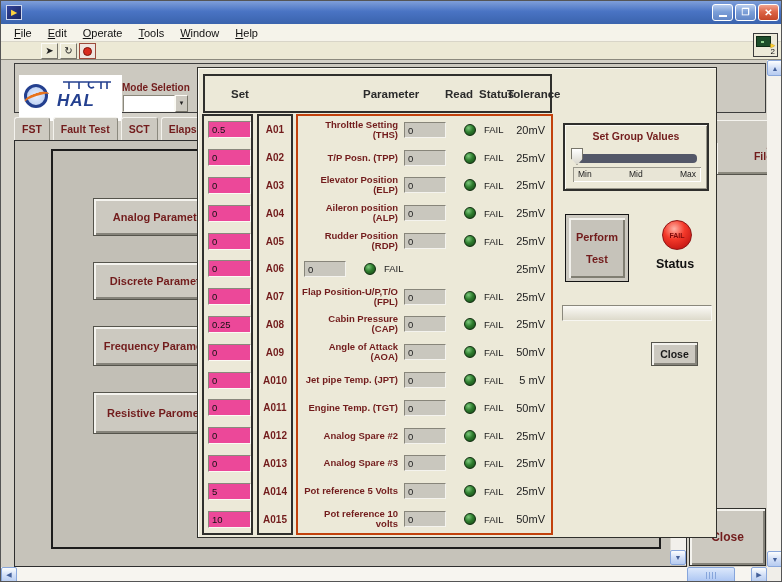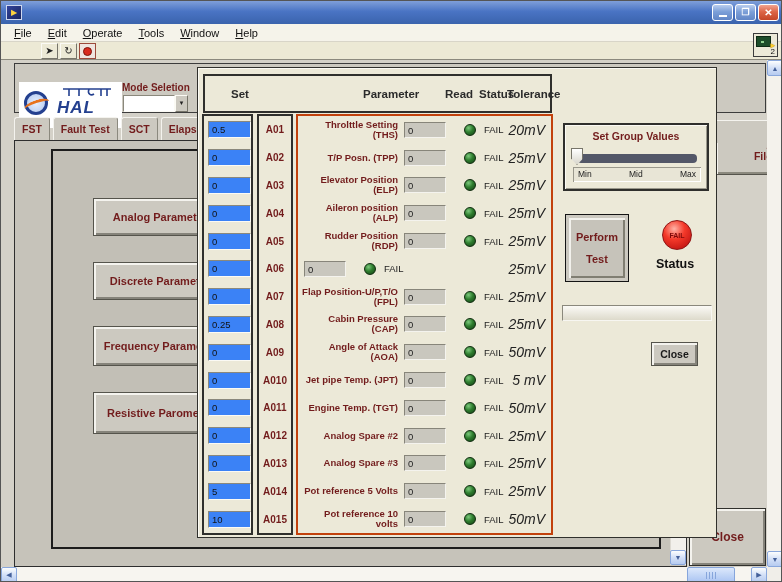--- a/index.html
+++ b/index.html
@@ -37,21 +37,21 @@
   .tool-abort i{display:block;margin:3px auto 0;width:9px;height:9px;border-radius:50%;background:#d92b1e;border:1px solid #7e150c;}
 
   .tray-icon{position:absolute;left:752px;top:32px;width:25px;height:24px;background:var(--beige);border:1px solid #3c3c3c;z-index:3;}
   .tray-screen{position:absolute;left:2px;top:2px;width:15px;height:11px;background:#1d4d2a;border:1px solid #0d2a15;}
   .tray-dot{position:absolute;left:4px;top:4px;width:3px;height:2px;background:#8fd08f;}
   .tray-arrow{position:absolute;right:2px;top:6px;color:#ffcf2e;font-size:9px;text-shadow:0 0 1px #7a5c00;}
   .tray-badge{position:absolute;right:2px;bottom:0px;font-size:8px;color:#111;}
 
   
   .band{position:absolute;left:13px;top:62px;width:752px;height:50px;background:var(--bandGray);border:1px solid #3c3c3c;}
-  .hal-logo{position:absolute;left:4px;top:18px;width:103px;height:46px;background:#fff;}
+  .hal-logo{position:absolute;left:4px;top:11px;width:103px;height:46px;background:#fff;}
   .globe{position:absolute;left:5px;top:9px;width:24px;height:24px;border-radius:50%;border:3px solid #24408f;
     background:radial-gradient(circle at 50% 50%,#e8f0ff 0%,#bcd0f2 80%);}
   .globe i{position:absolute;left:-3px;top:6px;width:26px;height:10px;border-top:3px solid #e8731d;border-radius:50%;transform:rotate(-18deg);}
   .hal-text{position:absolute;left:38px;top:16px;font-size:17px;font-weight:bold;font-style:italic;color:#24408f;letter-spacing:1px;}
   .hal-script{position:absolute;left:42px;top:4px;width:52px;height:12px;}
 
   .mode-label{position:absolute;left:107px;top:18px;width:73px;height:12px;overflow:hidden;white-space:nowrap;
     font-size:10px;font-weight:bold;color:var(--maroon);}
   .mode-combo{position:absolute;left:108px;top:31px;width:52px;height:17px;background:#fff;border:1px solid;
     border-color:#8a887c #fbfaf4 #fbfaf4 #8a887c;font-size:9px;}
@@ -100,35 +100,35 @@
 
   
   .dialog{position:absolute;left:196px;top:66px;width:520px;height:471px;background:var(--beige);
     border:1px solid #30302c;box-shadow:inset 1px 1px 0 #fbfaf4;z-index:10;}
   .dlg-header-box{position:absolute;left:5px;top:6px;width:349px;height:39px;border:2px solid #2f2f2c;}
   .dlg-header-box span{position:absolute;top:12px;font-size:11.5px;font-weight:bold;color:#2b2b2b;}
   .h-set{left:26px;} .h-parameter{left:158px;} .h-read{left:240px;} .h-status{left:274px;} .h-tolerance{left:302px;}
 
   .set-col{position:absolute;left:4px;top:46px;width:51px;height:421px;border:2px solid #2f2f2c;display:flex;flex-direction:column;}
   .set-cell{flex:1;display:flex;align-items:center;padding-left:4px;}
-  .set-input{width:50px;height:17px;background:#3b82f6;border:1px solid;border-color:#8a887c #fbfaf4 #fbfaf4 #8a887c;
+  .set-input{width:50px;height:17px;background:#ec4899;border:1px solid;border-color:#8a887c #fbfaf4 #fbfaf4 #8a887c;
     font-size:9.5px;color:#111;padding:2px 0 0 3px;}
 
   .id-col{position:absolute;left:59px;top:46px;width:36px;height:421px;border:2px solid #2f2f2c;display:flex;flex-direction:column;}
   .id-cell{flex:1;display:flex;align-items:center;justify-content:center;font-size:10px;font-weight:bold;color:var(--maroon);}
 
   .main-col{position:absolute;left:98px;top:46px;width:257px;height:421px;border:2px solid #c2410c;display:flex;flex-direction:column;}
   .prow{flex:1;display:flex;align-items:center;}
   .pname{width:96px;margin-left:4px;text-align:right;font-size:9.5px;line-height:10px;font-weight:bold;color:var(--maroon);}
   .read-field{width:42px;height:16px;margin-left:6px;background:#c9c7be;border:1px solid;
     border-color:#87857a #f4f3ee #f4f3ee #87857a;font-size:9.5px;color:#222;padding:2px 0 0 3px;}
   .led-green{width:12px;height:12px;margin-left:18px;border-radius:50%;border:1px solid #0e2c0e;
     background:radial-gradient(circle at 35% 30%,#7cc87c 0%,#2e7d2e 45%,#143f14 100%);}
   .pstatus{margin-left:8px;font-size:9.5px;color:#222;}
-  .ptol{margin-left:auto;margin-right:6px;width:40px;text-align:right;font-size:14px;color:#222;font-style:italic;}
+  .ptol{margin-left:auto;margin-right:6px;width:40px;text-align:right;font-size:11px;color:#222;}
 
   .group-box{position:absolute;left:365px;top:55px;width:146px;height:68px;border:2px solid #2f2f2c;
     box-shadow:inset 1px 1px 0 #fbfaf4, inset -1px -1px 0 #9a988c;}
   .group-title{position:absolute;left:0;top:5px;width:100%;text-align:center;font-size:10.5px;font-weight:bold;color:var(--maroon);}
   .slider-track{position:absolute;left:12px;top:29px;width:120px;height:9px;background:#535768;border-radius:4px;}
   .slider-thumb{position:absolute;left:6px;top:23px;width:12px;height:17px;background:linear-gradient(180deg,#ffffff,#d8d6cc);
     border:1px solid #77756a;clip-path:polygon(0 0,100% 0,100% 62%,50% 100%,0 62%);}
   .ticks{position:absolute;left:8px;top:42px;width:128px;height:15px;background:#e8e5d6;
     box-shadow:inset 1px 1px 0 #9a988c, inset -1px -1px 0 #fff;display:flex;justify-content:space-between;
     padding:2px 5px 0;font-size:8.5px;color:#222;}

